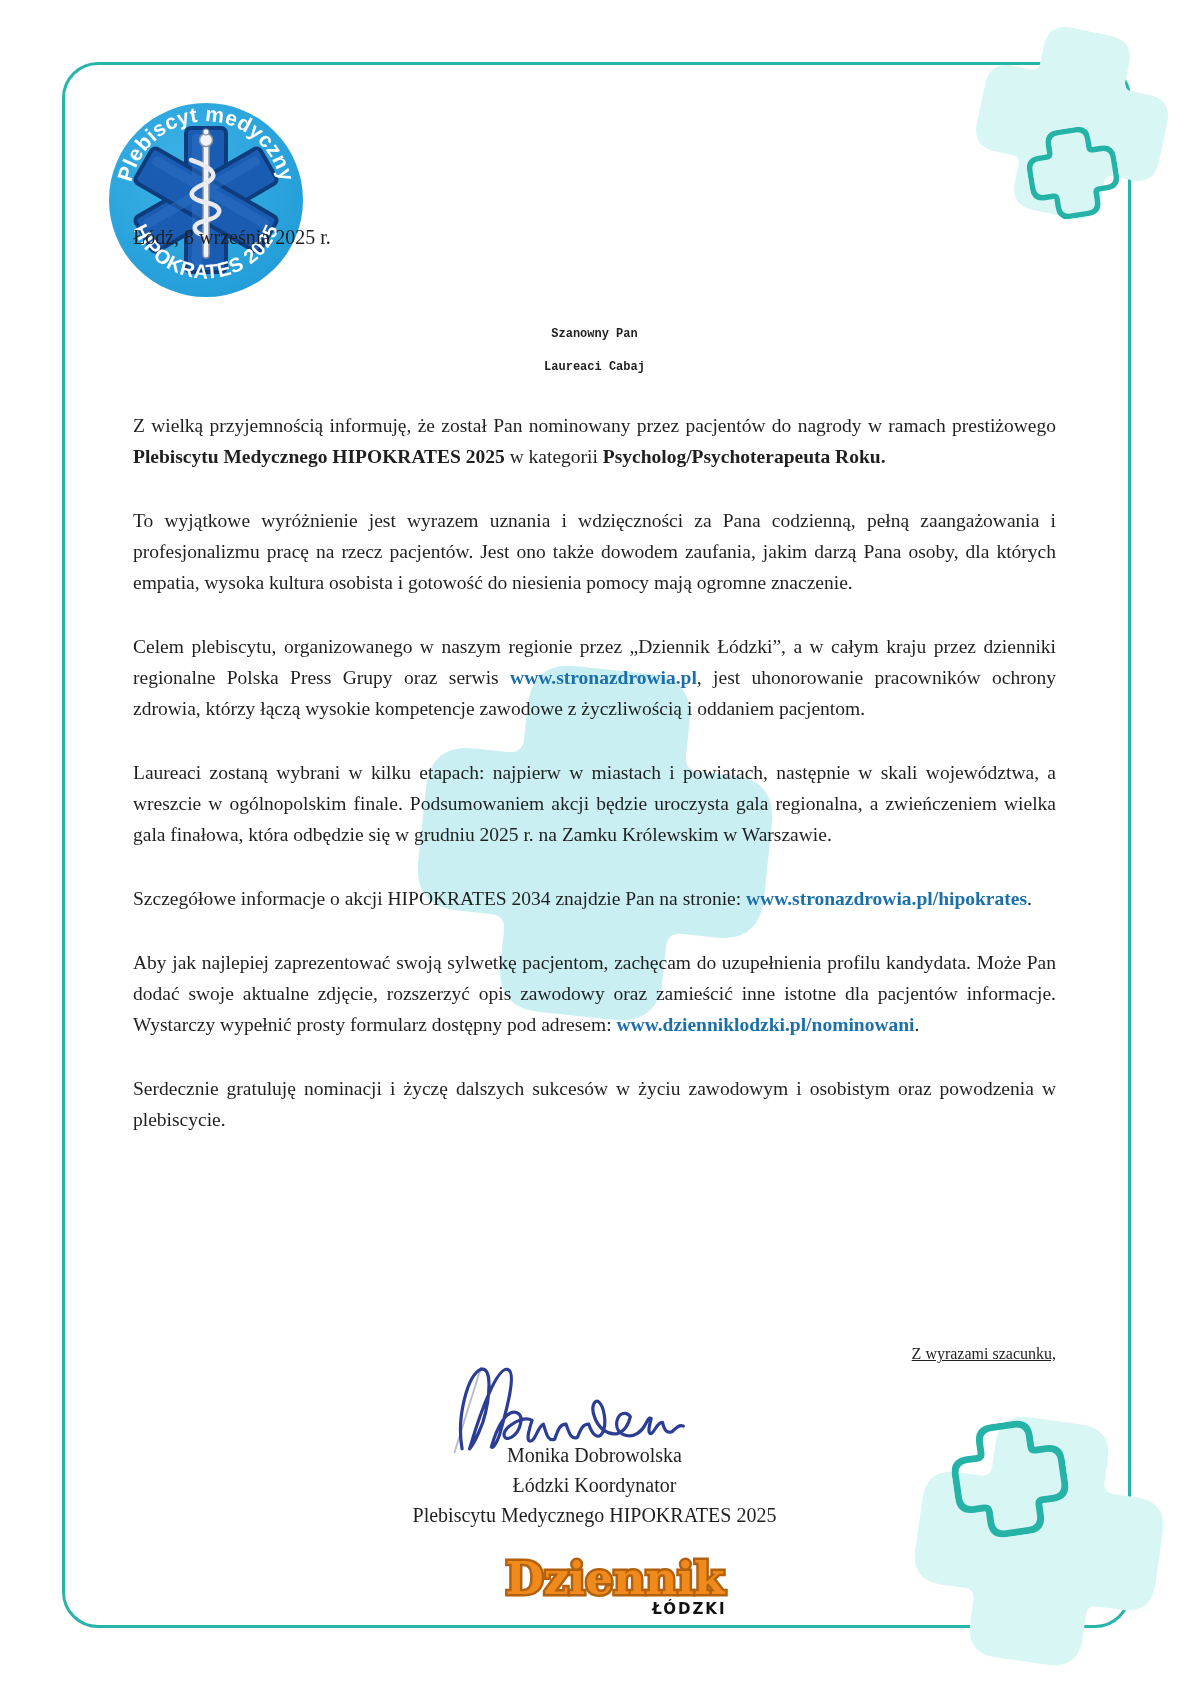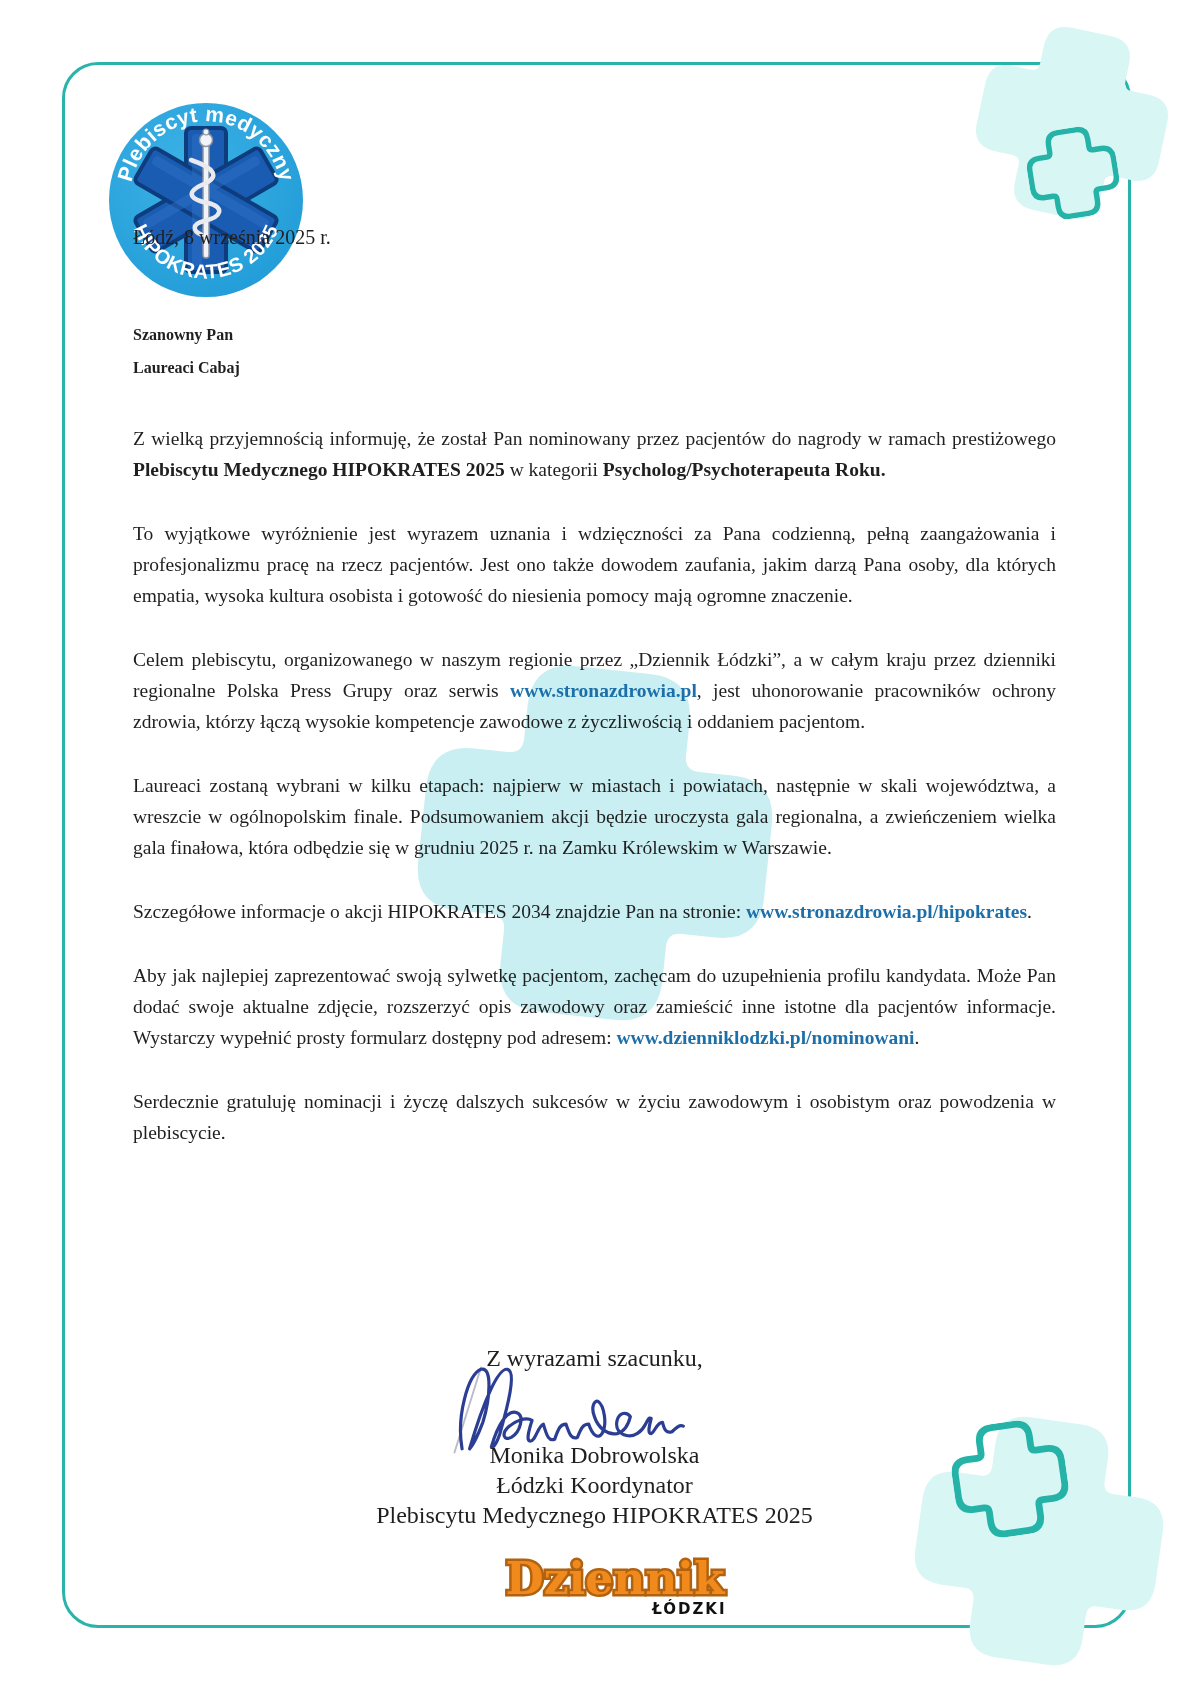--- a/index.html
+++ b/index.html
@@ -18,29 +18,29 @@
   .decor-tr-fill{left:973px;top:24px;width:198px;height:198px;transform:rotate(12deg);}
   .decor-tr-outline{left:1028px;top:128px;width:90px;height:90px;transform:rotate(-9deg);}
   .decor-br-fill{left:910px;top:1412px;width:258px;height:258px;transform:rotate(8deg);}
   .decor-br-outline{left:953px;top:1422px;width:114px;height:114px;transform:rotate(-8deg);}
   .decor-mid-fill{left:410px;top:658px;width:370px;height:370px;transform:rotate(6deg);}
   
   .content{position:absolute;inset:0;z-index:3;}
   .badge{position:absolute;left:106px;top:100px;width:200px;height:200px;}
   .badge svg{display:block;width:100%;height:100%;}
   .date-line{position:absolute;left:133px;top:226px;width:923px;text-align:left;font-size:20px;}
-  .salutation{position:absolute;left:133px;top:318px;width:923px;font-weight:bold;font-size:16px;line-height:33px;}
+  .salutation{position:absolute;left:133px;top:318px;width:923px;text-align:center;font-weight:bold;font-size:12px;line-height:33px;font-family:Liberation Mono, monospace;}
   .letter-body{position:absolute;left:133px;top:410px;width:923px;font-size:19.5px;line-height:31px;text-align:justify;}
-  .letter-body p{margin:13px 0 33px 0;}
+  .letter-body p{margin:0 0 33px 0;}
   .letter-body b{font-weight:bold;}
   a.letter-link{color:#1c6fa9;font-weight:bold;text-decoration:none;}
-  .closing{position:absolute;left:133px;top:1345px;width:923px;text-align:center;font-size:24px;}
+  .closing{position:absolute;left:133px;top:1345px;width:923px;text-align:right;font-size:16px;text-decoration:underline;}
   .signature{position:absolute;left:447px;top:1358px;width:240px;height:104px;}
   .signature svg{display:block;width:100%;height:100%;}
-  .sig-block{position:absolute;left:133px;top:1440px;width:923px;text-align:center;font-size:24px;line-height:30px;}
+  .sig-block{position:absolute;left:133px;top:1440px;width:923px;text-align:center;font-size:20px;line-height:30px;}
   
   .footer-logo{position:absolute;left:50%;top:1556px;transform:translateX(-50%);margin-left:20px;}
   .footer-logo .main{
     font-family:"DejaVu Serif",serif;font-weight:bold;font-size:44px;line-height:46px;
     color:#f08a1d;-webkit-text-stroke:5px #b2620e;paint-order:stroke fill;letter-spacing:0px;
   }
   .footer-logo .sub{
     position:absolute;right:-2px;bottom:-16px;
     font-family:"DejaVu Sans","Liberation Sans",sans-serif;font-weight:bold;font-size:15px;
     letter-spacing:2px;color:#111;text-align:center;-webkit-text-stroke:0;

